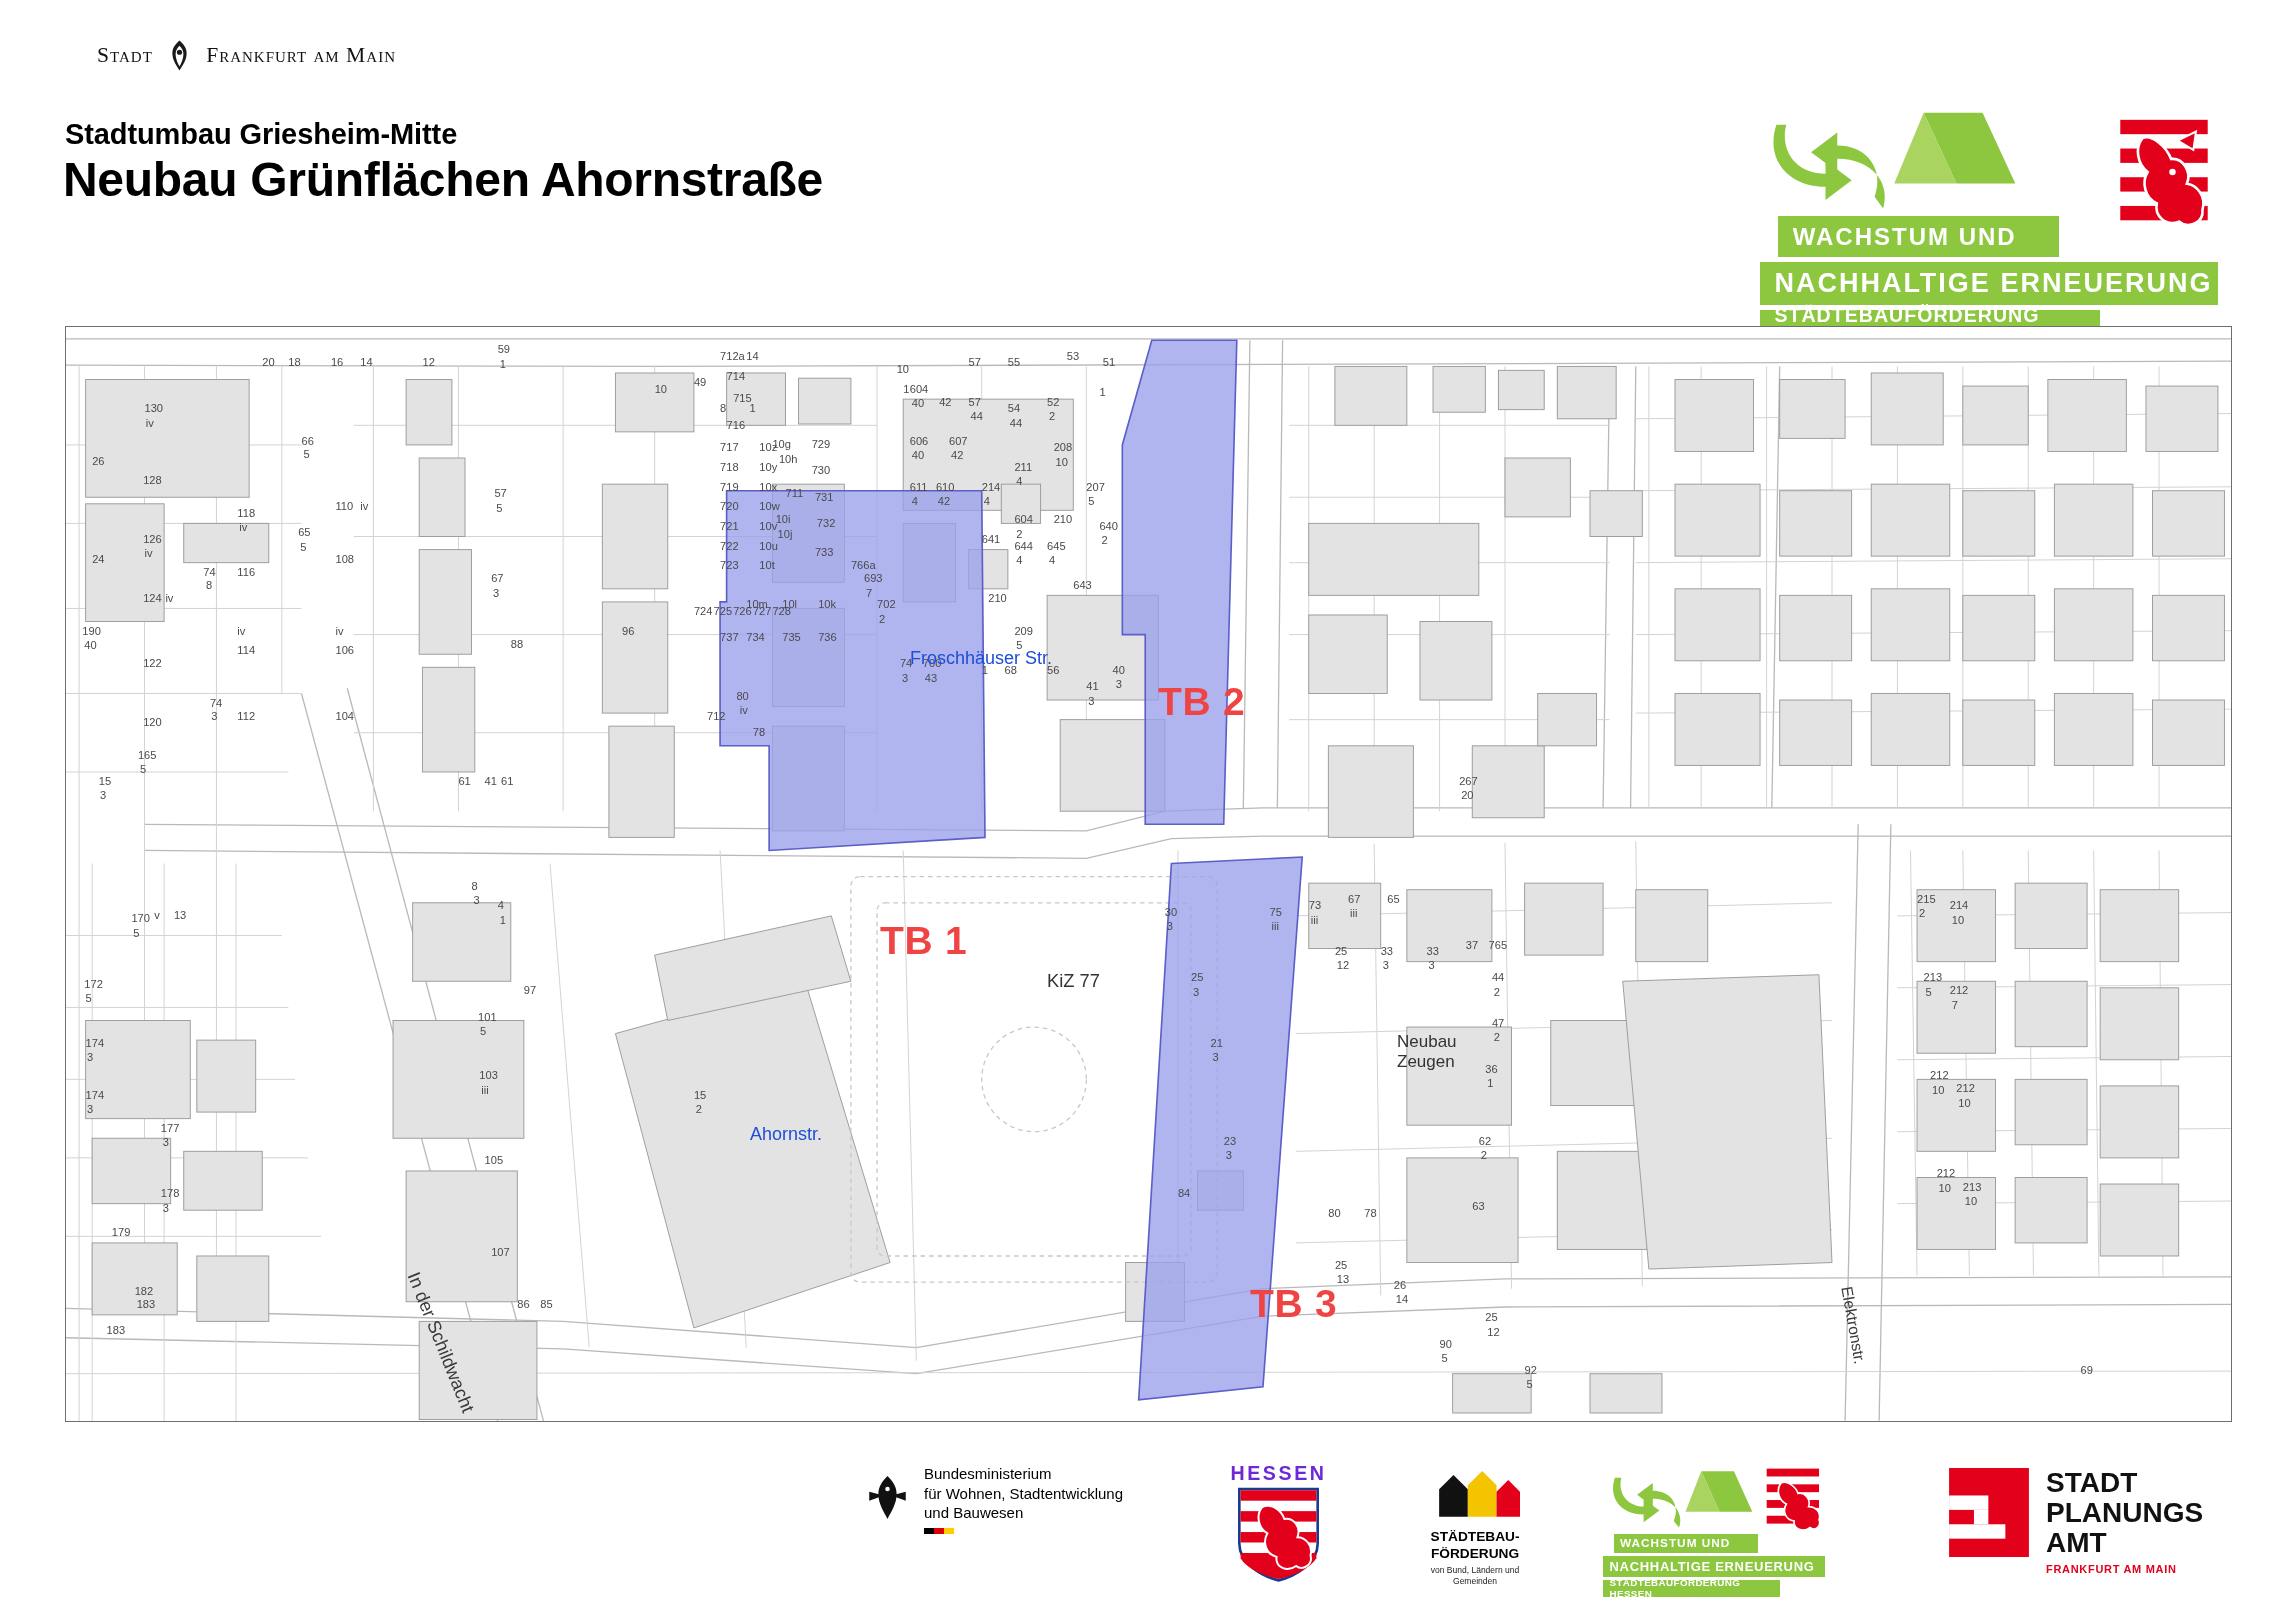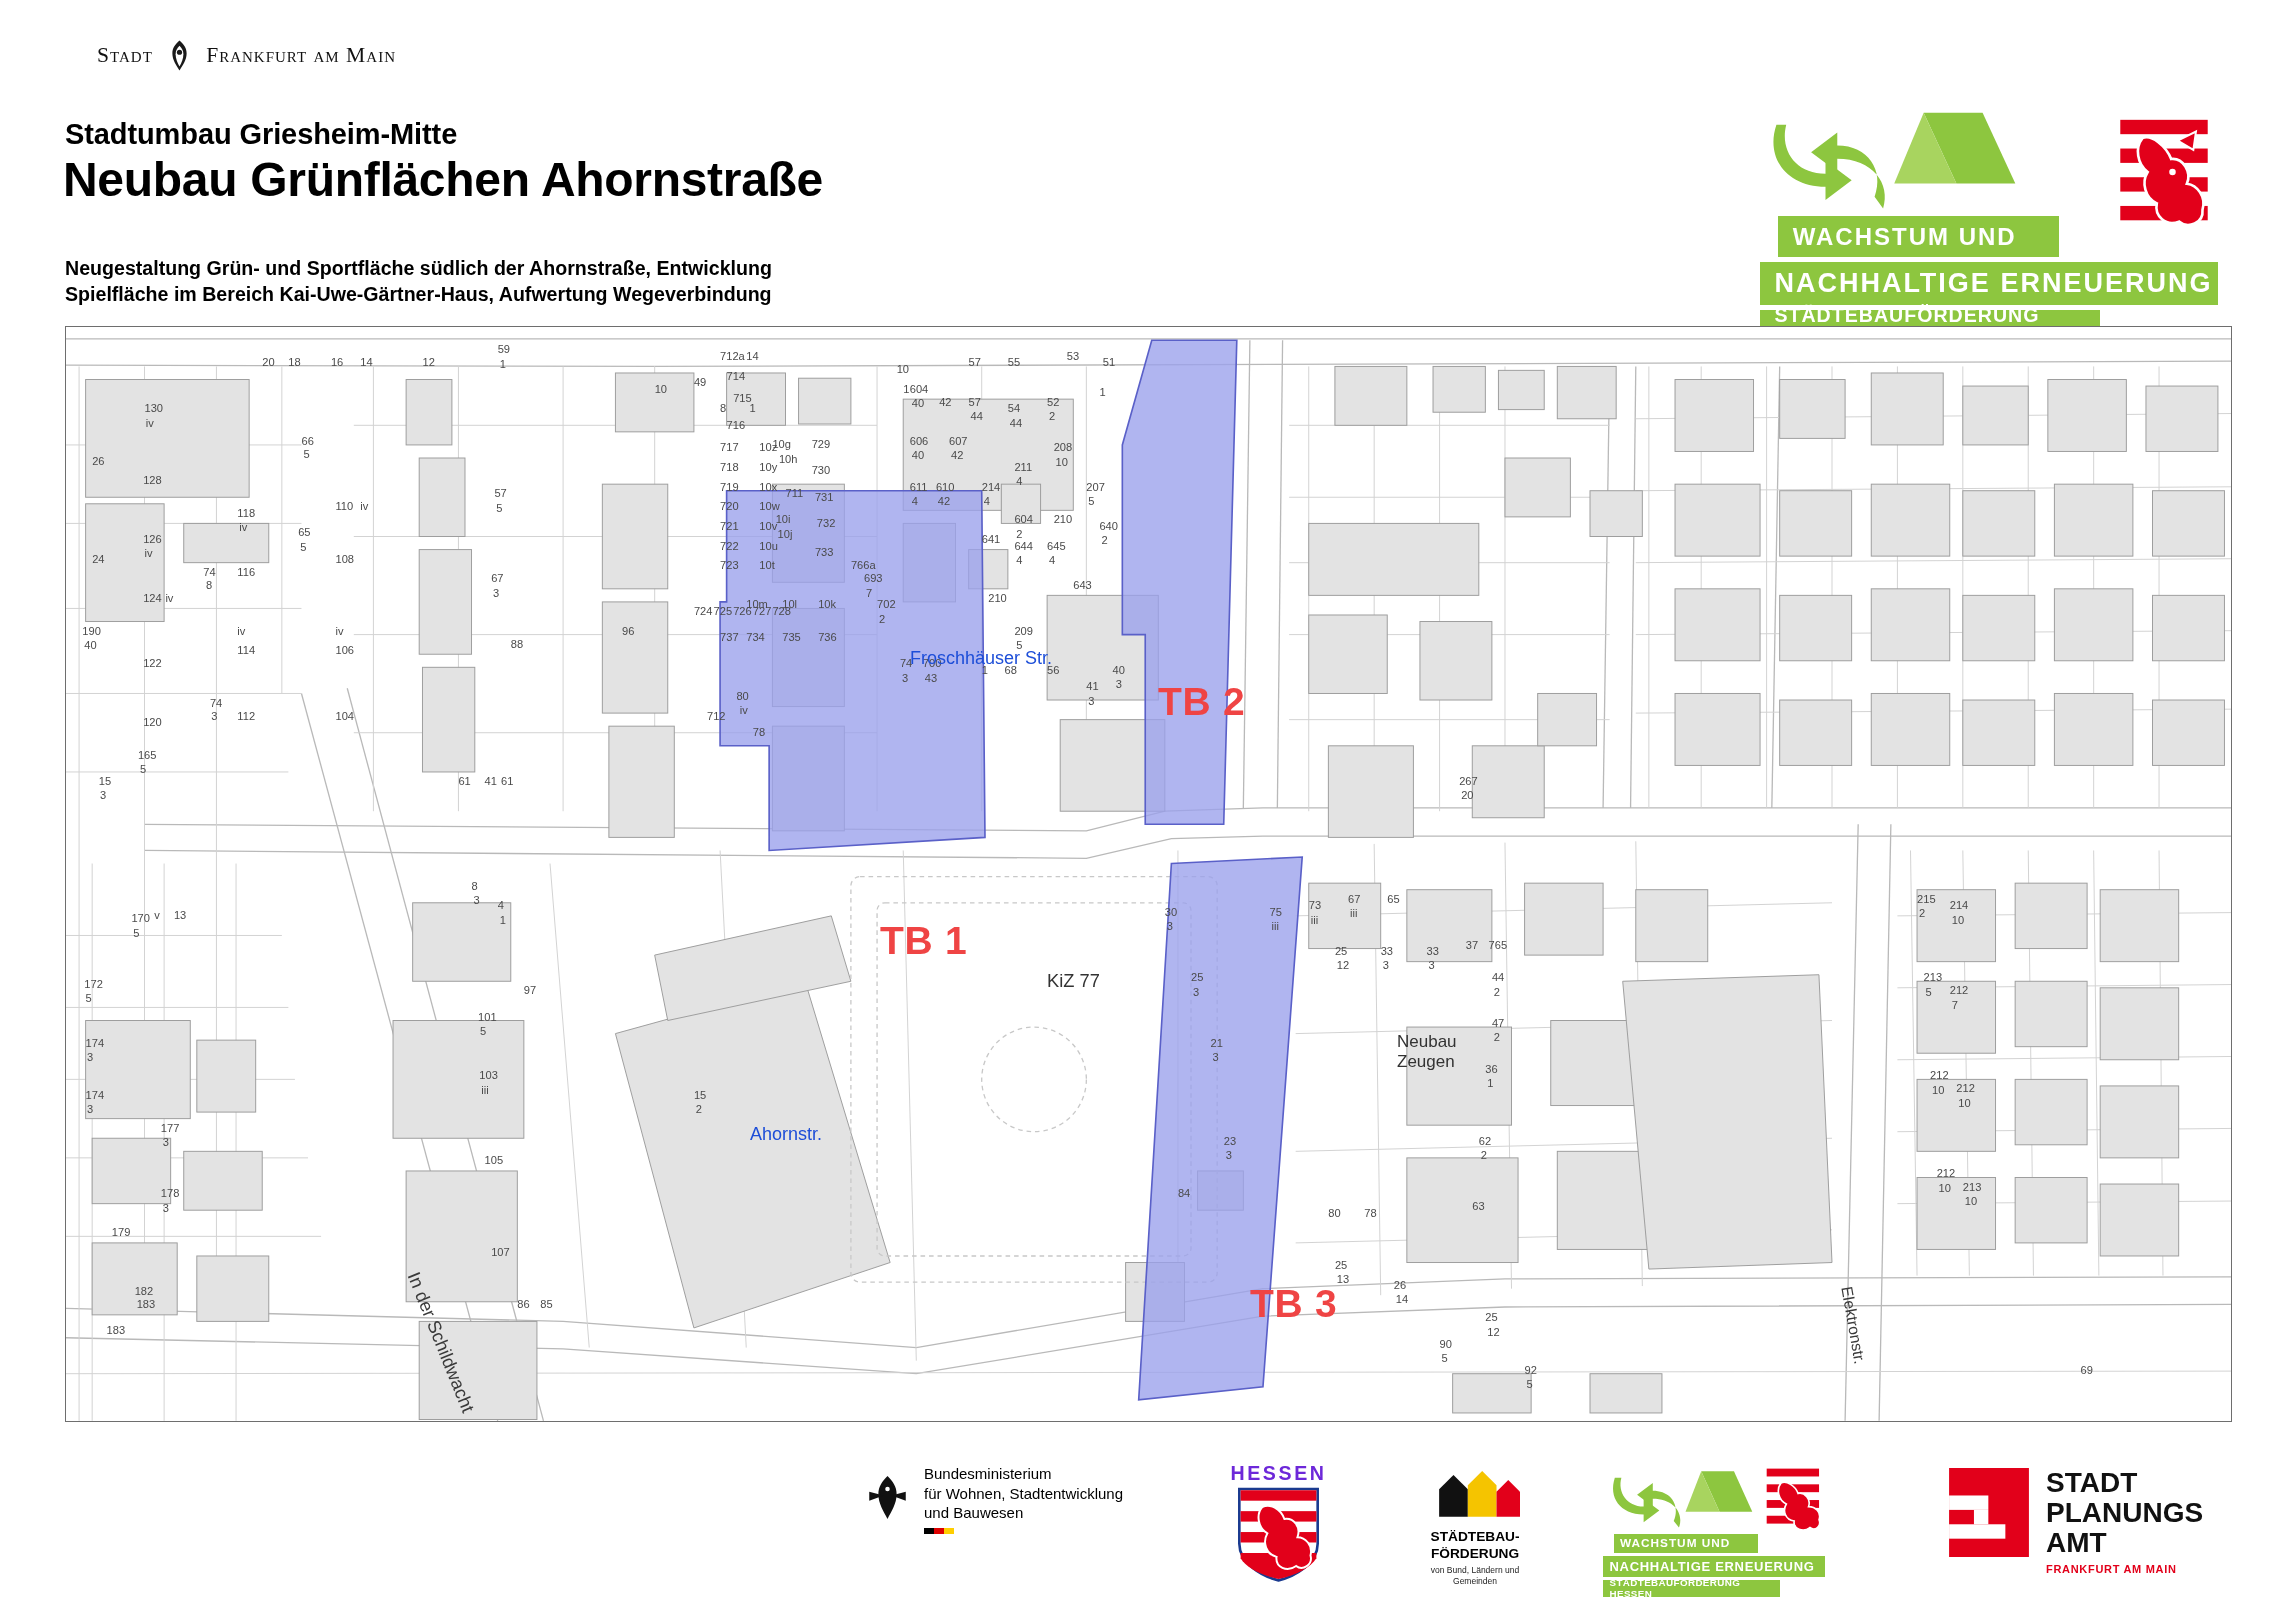--- a/index.html
+++ b/index.html
@@ -240,24 +240,20 @@
         <path d="M27 4 C20 10 16 16 16 24 C16 34 22 42 27 50 C32 42 38 34 38 24 C38 16 34 10 27 4 Z" fill="#1a1a1a"></path>
         <path d="M27 12 C23 16 21 20 21 25 C21 32 24 38 27 44 C30 38 33 32 33 25 C33 20 31 16 27 12 Z" fill="#ffffff"></path>
         <circle cx="27" cy="22" r="4" fill="#1a1a1a"></circle>
       </svg>
     </span>
     <span class="word">Frankfurt am Main</span>
   </div>
 
   <div class="kicker">Stadtumbau Griesheim-Mitte</div>
   <div class="main-title">Neubau Grünflächen Ahornstraße</div>
-  <div class="subtitle">
-    <div>Neugestaltung Grün- und Sportfläche südlich der Ahornstraße, Entwicklung</div>
-    <div>Spielfläche im Bereich Kai-Uwe-Gärtner-Haus, Aufwertung Wegeverbindung</div>
-  </div>
 
   <div class="program-badge">
     <svg class="pb-arrow-block" viewBox="0 0 420 220">
       <path d="M250 12 L340 12 L390 120 L300 120 Z" fill="#8dc63f"></path>
       <path d="M250 12 L205 120 L300 120 Z" fill="#a8d45f"></path>
       <path d="M40 30 C30 70 55 105 100 105 L100 85 L140 115 L100 145 L100 125 C40 125 8 80 25 30 Z" fill="#8dc63f"></path>
       <path d="M175 140 C190 100 165 62 118 62 L118 42 L78 72 L118 102 L118 82 C172 82 200 120 188 158 Z" fill="#8dc63f"></path>
     </svg>
     <svg class="hessen-lion" viewBox="0 0 150 210">
       <rect x="8" y="12" width="134" height="186" fill="#ffffff"></rect>

